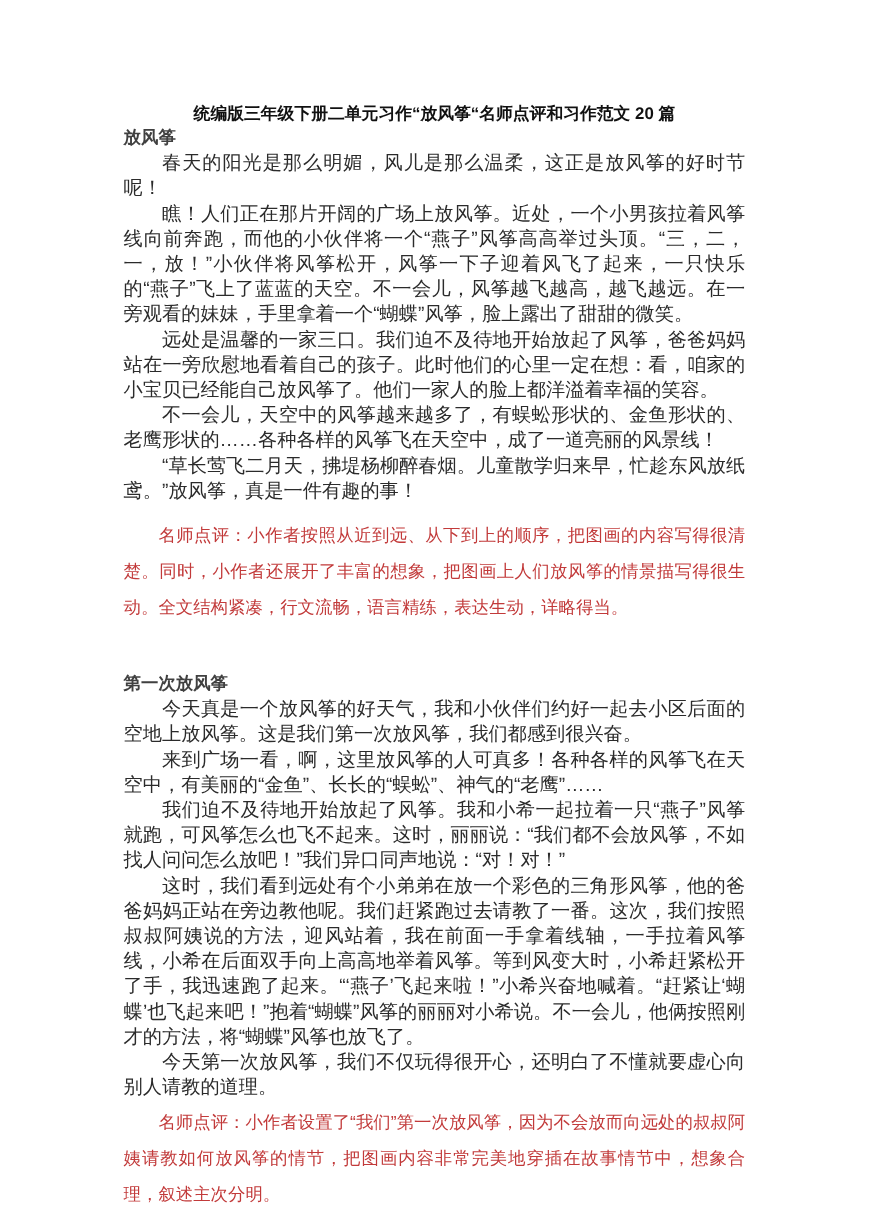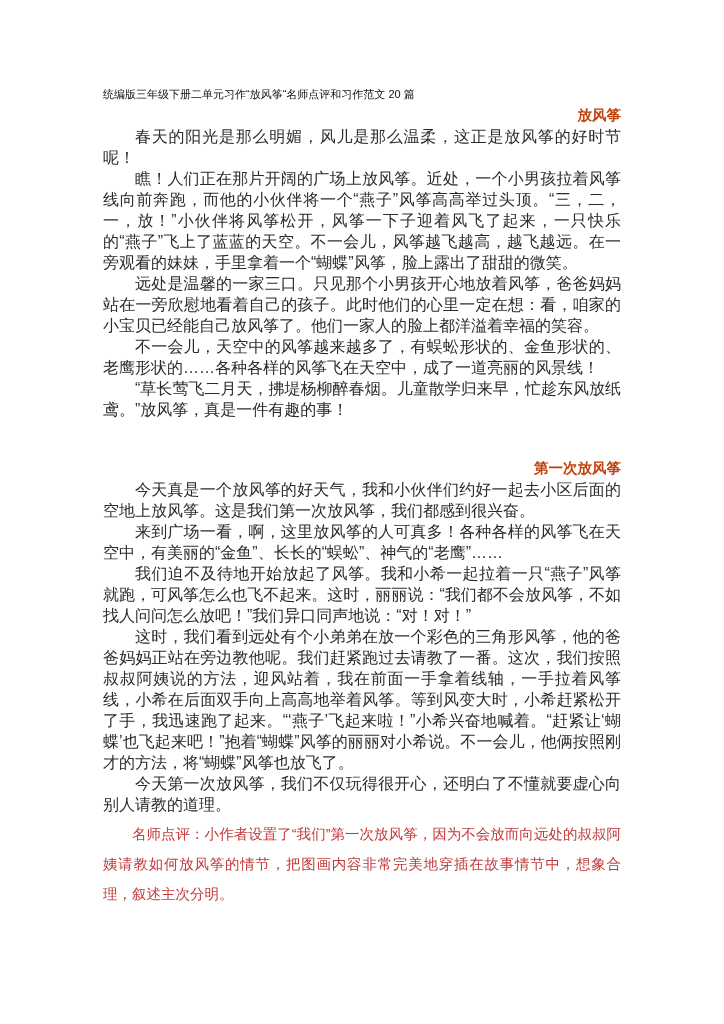--- a/index.html
+++ b/index.html
@@ -12,33 +12,33 @@
     width:724px;
     height:1024px;
     box-sizing:border-box;
     background:var(--page-bg);
     padding:84px 103px 0 103px;
     font-family:"Liberation Sans","DejaVu Sans",sans-serif;
     overflow:hidden;
   }
   .doc-title{
     margin:0;
-    font-size:11px;
+    font-size:14px;
     line-height:21px;
-    font-weight:normal;
+    font-weight:bold;
     color:#111;
-    text-align:left;
+    text-align:center;
   }
   .essay-heading{
     margin:0;
     font-size:14.5px;
     line-height:21px;
     font-weight:bold;
-    color:#c2410c;
-    text-align:right;
+    color:#404040;
+    text-align:left;
   }
   .essay-heading.second{
     margin-top:38px;
   }
   p.body{
     margin:0;
     font-size:16px;
     line-height:21px;
     color:var(--body-text);
     text-align:justify;
@@ -62,24 +62,25 @@
 <body>
 
 <div class="page">
 
   <p class="doc-title">统编版三年级下册二单元习作“放风筝“名师点评和习作范文 20 篇</p>
 
   <h2 class="essay-heading">放风筝</h2>
 
   <p class="body">春天的阳光是那么明媚，风儿是那么温柔，这正是放风筝的好时节呢！</p>
   <p class="body">瞧！人们正在那片开阔的广场上放风筝。近处，一个小男孩拉着风筝线向前奔跑，而他的小伙伴将一个“燕子”风筝高高举过头顶。“三，二，一，放！”小伙伴将风筝松开，风筝一下子迎着风飞了起来，一只快乐的“燕子”飞上了蓝蓝的天空。不一会儿，风筝越飞越高，越飞越远。在一旁观看的妹妹，手里拿着一个“蝴蝶”风筝，脸上露出了甜甜的微笑。</p>
-  <p class="body">远处是温馨的一家三口。只见那个小男孩开心地放着风筝，爸爸妈妈站在一旁欣慰地看着自己的孩子。此时他们的心里一定在想：看，咱家的小宝贝已经能自己放风筝了。他们一家人的脸上都洋溢着幸福的笑容。</p>
+  <p class="body">远处是温馨的一家三口。我们迫不及待地开始放起了风筝，爸爸妈妈站在一旁欣慰地看着自己的孩子。此时他们的心里一定在想：看，咱家的小宝贝已经能自己放风筝了。他们一家人的脸上都洋溢着幸福的笑容。</p>
   <p class="body">不一会儿，天空中的风筝越来越多了，有蜈蚣形状的、金鱼形状的、老鹰形状的……各种各样的风筝飞在天空中，成了一道亮丽的风景线！</p>
   <p class="body">“草长莺飞二月天，拂堤杨柳醉春烟。儿童散学归来早，忙趁东风放纸鸢。”放风筝，真是一件有趣的事！</p>
 
+  <p class="comment">名师点评：小作者按照从近到远、从下到上的顺序，把图画的内容写得很清楚。同时，小作者还展开了丰富的想象，把图画上人们放风筝的情景描写得很生动。全文结构紧凑，行文流畅，语言精练，表达生动，详略得当。</p>
 
   <h2 class="essay-heading second">第一次放风筝</h2>
 
   <p class="body">今天真是一个放风筝的好天气，我和小伙伴们约好一起去小区后面的空地上放风筝。这是我们第一次放风筝，我们都感到很兴奋。</p>
   <p class="body">来到广场一看，啊，这里放风筝的人可真多！各种各样的风筝飞在天空中，有美丽的“金鱼”、长长的“蜈蚣”、神气的“老鹰”……</p>
   <p class="body">我们迫不及待地开始放起了风筝。我和小希一起拉着一只“燕子”风筝就跑，可风筝怎么也飞不起来。这时，丽丽说：“我们都不会放风筝，不如找人问问怎么放吧！”我们异口同声地说：“对！对！”</p>
   <p class="body">这时，我们看到远处有个小弟弟在放一个彩色的三角形风筝，他的爸爸妈妈正站在旁边教他呢。我们赶紧跑过去请教了一番。这次，我们按照叔叔阿姨说的方法，迎风站着，我在前面一手拿着线轴，一手拉着风筝线，小希在后面双手向上高高地举着风筝。等到风变大时，小希赶紧松开了手，我迅速跑了起来。“‘燕子’飞起来啦！”小希兴奋地喊着。“赶紧让‘蝴蝶’也飞起来吧！”抱着“蝴蝶”风筝的丽丽对小希说。不一会儿，他俩按照刚才的方法，将“蝴蝶”风筝也放飞了。</p>
   <p class="body">今天第一次放风筝，我们不仅玩得很开心，还明白了不懂就要虚心向别人请教的道理。</p>
 
   <p class="comment tight">名师点评：小作者设置了“我们”第一次放风筝，因为不会放而向远处的叔叔阿姨请教如何放风筝的情节，把图画内容非常完美地穿插在故事情节中，想象合理，叙述主次分明。</p>

